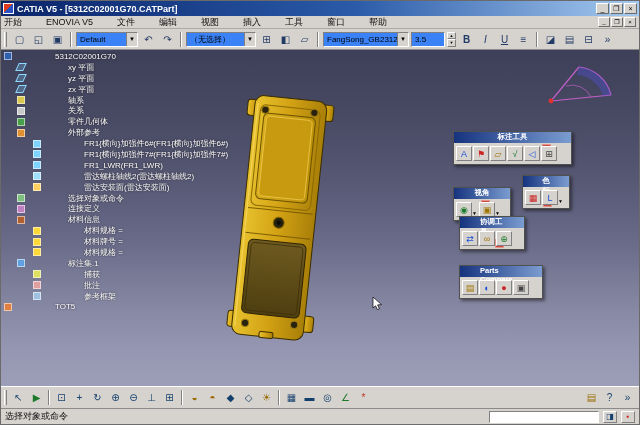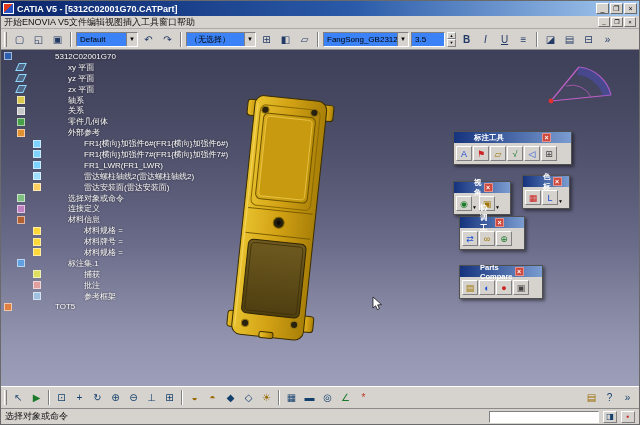--- a/index.html
+++ b/index.html
@@ -8,21 +8,21 @@
   .window { width:100%; height:100%; display:flex; flex-direction:column; }
 
   
   .titlebar { height:15px; background:linear-gradient(90deg,#0a246a 0%,#2a5aa8 55%,#a6caf0 100%); color:#fff; display:flex; align-items:center; padding:0 2px; flex:none; }
   .appicon { width:11px; height:11px; margin-right:3px; background:linear-gradient(135deg,#e03a1a 0%,#e03a1a 45%,#2a52c0 45%,#2a52c0 100%); border:1px solid #fff; flex:none; }
   .title { font-weight:bold; font-size:9px; white-space:nowrap; overflow:hidden; }
   .wbtns { margin-left:auto; display:flex; gap:1px; }
   .wbtn { width:13px; height:11px; background:#d6d3ce; color:#000; border:1px solid; border-color:#fff #6a6a6a #6a6a6a #fff; font-size:7px; line-height:9px; text-align:center; }
 
   
-  .menubar { height:13px; background:#d6d3ce; display:flex; align-items:center; padding:0 3px; gap:0; border-bottom:1px solid #aaa; flex:none; }
+  .menubar { height:13px; background:#d6d3ce; display:flex; align-items:center; padding:0 3px; gap:24px; border-bottom:1px solid #aaa; flex:none; }
   .mitem { color:#111; white-space:nowrap; cursor:default; }
   .mdibtns { margin-left:auto; display:flex; gap:1px; }
   .mdibtn { width:12px; height:10px; background:#d6d3ce; border:1px solid; border-color:#fff #6a6a6a #6a6a6a #fff; font-size:6px; line-height:8px; text-align:center; color:#000; }
 
   
   .toolbar { height:21px; background:#d6d3ce; display:flex; align-items:center; padding:0 3px; gap:2px; border-bottom:1px solid #8a8a8a; flex:none; }
   .grip { width:3px; height:15px; border-left:1px solid #fff; border-right:1px solid #808080; margin-right:2px; flex:none; }
   .tbtn,.bbtn { width:17px; height:17px; background:#d6d3ce; border:1px solid transparent; display:flex; align-items:center; justify-content:center; font-size:10px; color:#223a66; flex:none; cursor:default; }
   .vsep { width:2px; height:15px; border-left:1px solid #808080; border-right:1px solid #fff; margin:0 2px; flex:none; }
   .combo { height:15px; background:#3b82f6; border:1px solid; border-color:#808080 #fff #fff #808080; display:flex; align-items:center; padding-left:3px; overflow:hidden; white-space:nowrap; flex:none; font-size:8px; color:#000; }
@@ -47,28 +47,28 @@
   .ti-part{background:#2d5fae;} .ti-plane{background:rgba(120,210,255,.25); border:1px solid #8fd8ff; transform:skewX(-25deg);}
   .ti-axis{background:#d9c750;} .ti-rel{background:#c8c8c8;} .ti-body{background:#49a04a;}
   .ti-ext{background:#e09030;} .ti-ref{background:#7fd4ff;} .ti-line{background:#9fe0ff;}
   .ti-surf{background:#ffd060;} .ti-geo{background:#80c080;} .ti-con{background:#c080c0;}
   .ti-mat{background:#b06030;} .ti-param{background:#ffd83a;} .ti-ann{background:#60a0e0;}
   .ti-capture{background:#e0e060;} .ti-note{background:#e0a0a0;} .ti-frame{background:#a0c0e0;}
   .ti-set{background:#e08040;}
 
   
   .float { position:absolute; background:#d6d3ce; border:1px solid #505050; box-shadow:2px 2px 3px rgba(0,0,0,.45); }
-  .ftit { height:11px; background:linear-gradient(90deg,#16337e,#7a9cd0); color:#fff; font-size:7.5px; display:flex; align-items:center; padding:0 20px; gap:2px; font-weight:bold; }
+  .ftit { height:11px; background:linear-gradient(90deg,#16337e,#7a9cd0); color:#fff; font-size:7.5px; display:flex; align-items:center; padding:0 20px; gap:2px; font-weight:bold;flex-direction:column; }
   .fx { margin-left:auto; width:9px; height:9px; background:#cf4a3e; color:#fff; font-size:7px; line-height:8px; text-align:center; border:1px solid rgba(255,255,255,.4); flex:none; }
   .fbody { display:flex; align-items:center; gap:1px; padding:3px 2px; }
   .fbtn { width:16px; height:15px; background:#d6d3ce; border:1px solid; border-color:#fff #808080 #808080 #fff; font-size:9px; display:flex; align-items:center; justify-content:center; flex:none; }
   .fdd { font-size:5px; color:#000; align-self:flex-end; margin:0 1px 1px -1px; }
   .c-blue{color:#1d4ed8;} .c-green{color:#1a7a2a;} .c-gold{color:#a07400;} .c-red{color:#c22;} .c-gray{color:#444;}
   #f-ann{left:452px;top:81px;width:119px;}
-  #f-view{left:452px;top:131px;width:58px;}
+  #f-view{left:452px;top:137px;width:58px;}
   #f-color{left:521px;top:125px;width:48px;}
   #f-coord{left:458px;top:166px;width:66px;}
   #f-parts{left:458px;top:215px;width:84px;}
 
   
   .btoolbar { height:22px; background:#d6d3ce; display:flex; align-items:center; padding:0 3px; gap:1px; border-top:1px solid #fff; flex:none; }
   .bbtn { color:#14406e; }
   .bbtn.y{color:#9a6a00;} .bbtn.g{color:#1a7a2a;} .bbtn.r{color:#b32;}
   .bt-right { margin-left:auto; display:flex; gap:1px; }
 

